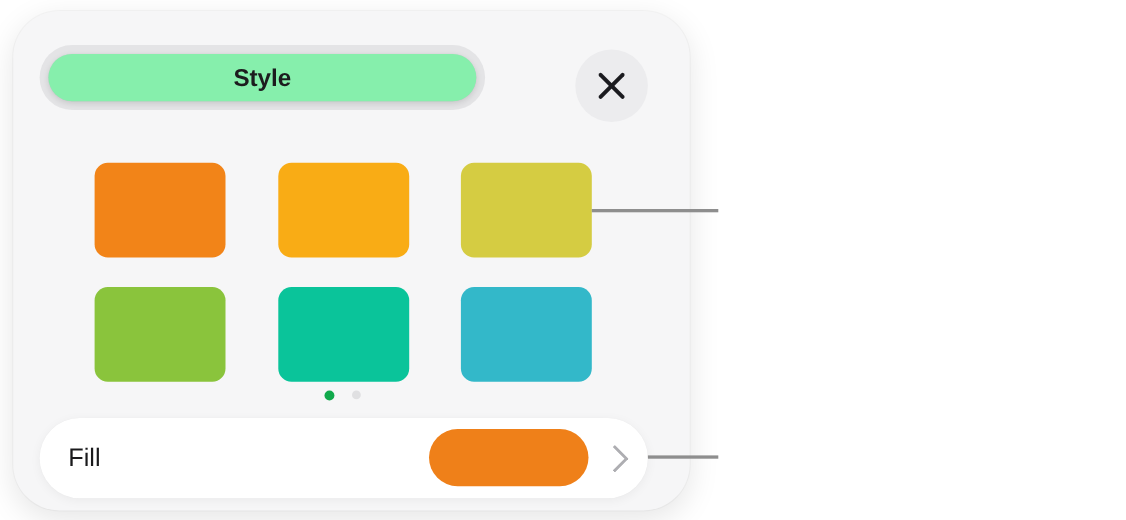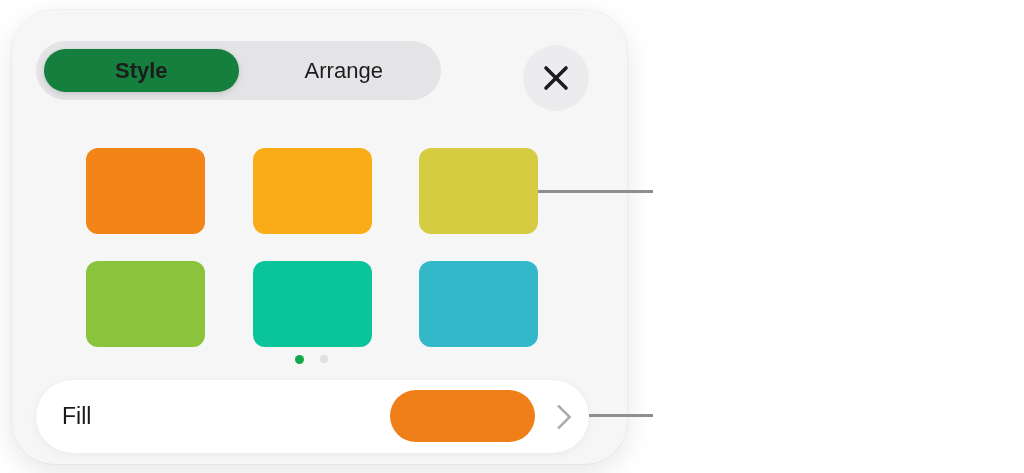--- a/index.html
+++ b/index.html
@@ -23,21 +23,21 @@
   .seg{
     position:absolute;left:24px;top:31px;width:405px;height:59px;
     background:#e4e4e6;border-radius:30px;
     display:flex;align-items:stretch;
   }
   .seg .tab{
     flex:1 1 0;display:flex;align-items:center;justify-content:center;
     font-size:22px;color:#1c1c1e;cursor:default;border-radius:26px;
   }
   .seg .tab.selected{
-    background:#15803d;margin:8px;font-weight:700;
+    background:#86efac;margin:8px;font-weight:700;
     box-shadow:0 2px 6px rgba(0,0,0,0.13),0 0 1px rgba(0,0,0,0.08);
   }
 
   
   .close-btn{
     position:absolute;left:511px;top:35px;width:66px;height:66px;
     border-radius:50%;background:#ececee;border:none;padding:0;
     display:flex;align-items:center;justify-content:center;
   }
   .close-btn svg{display:block;}
@@ -87,21 +87,20 @@
 </style>
 </head>
 <body>
 
 <div class="canvas">
 
   <div class="panel">
 
     <div class="seg">
       <div class="tab selected">Style</div>
-      <div class="tab">Arrange</div>
     </div>
 
     <button class="close-btn">
       <span>
         <svg width="30" height="30" viewBox="0 0 30 30">
           <line x1="5" y1="5" x2="25" y2="25" stroke="#1b1b1f" stroke-width="3.6" stroke-linecap="round"></line>
           <line x1="25" y1="5" x2="5" y2="25" stroke="#1b1b1f" stroke-width="3.6" stroke-linecap="round"></line>
         </svg>
       </span>
     </button>

